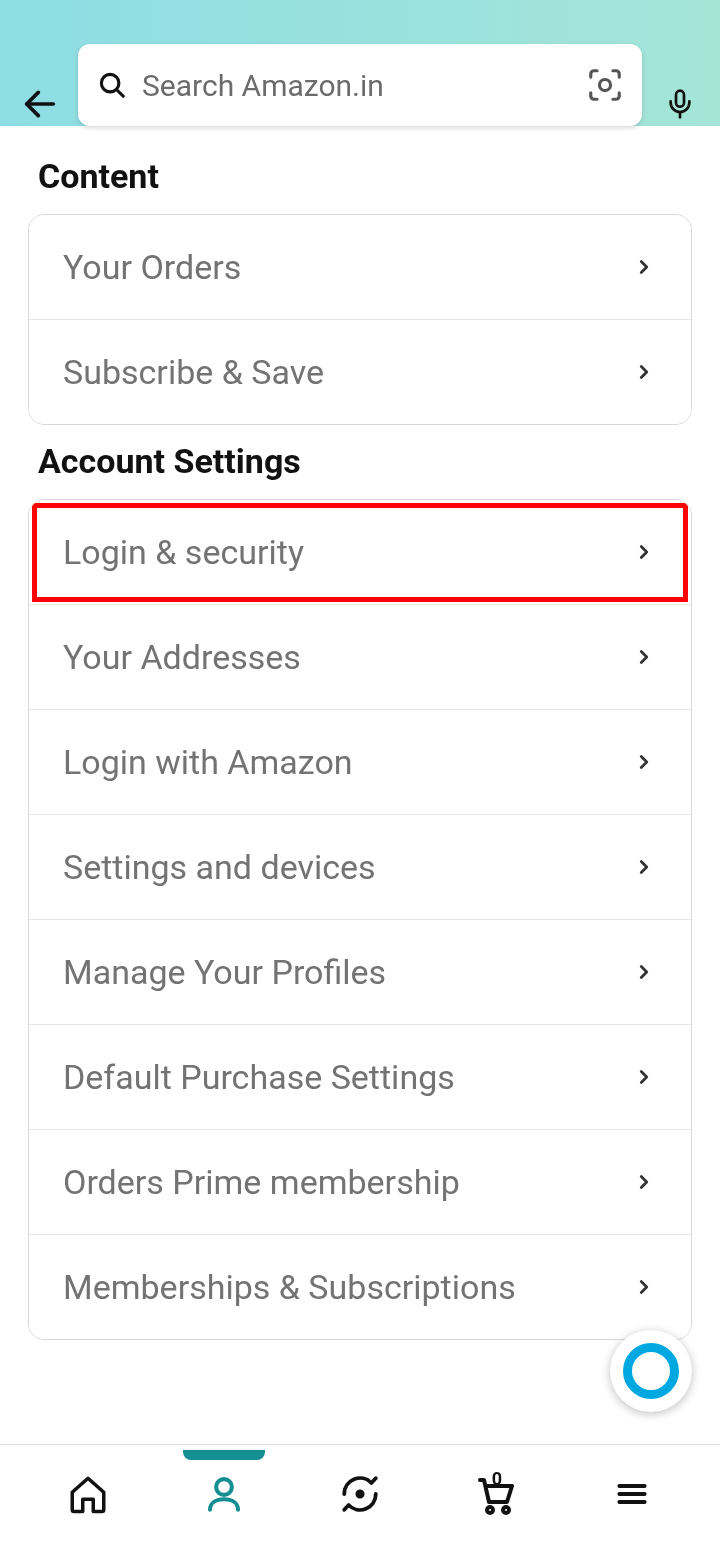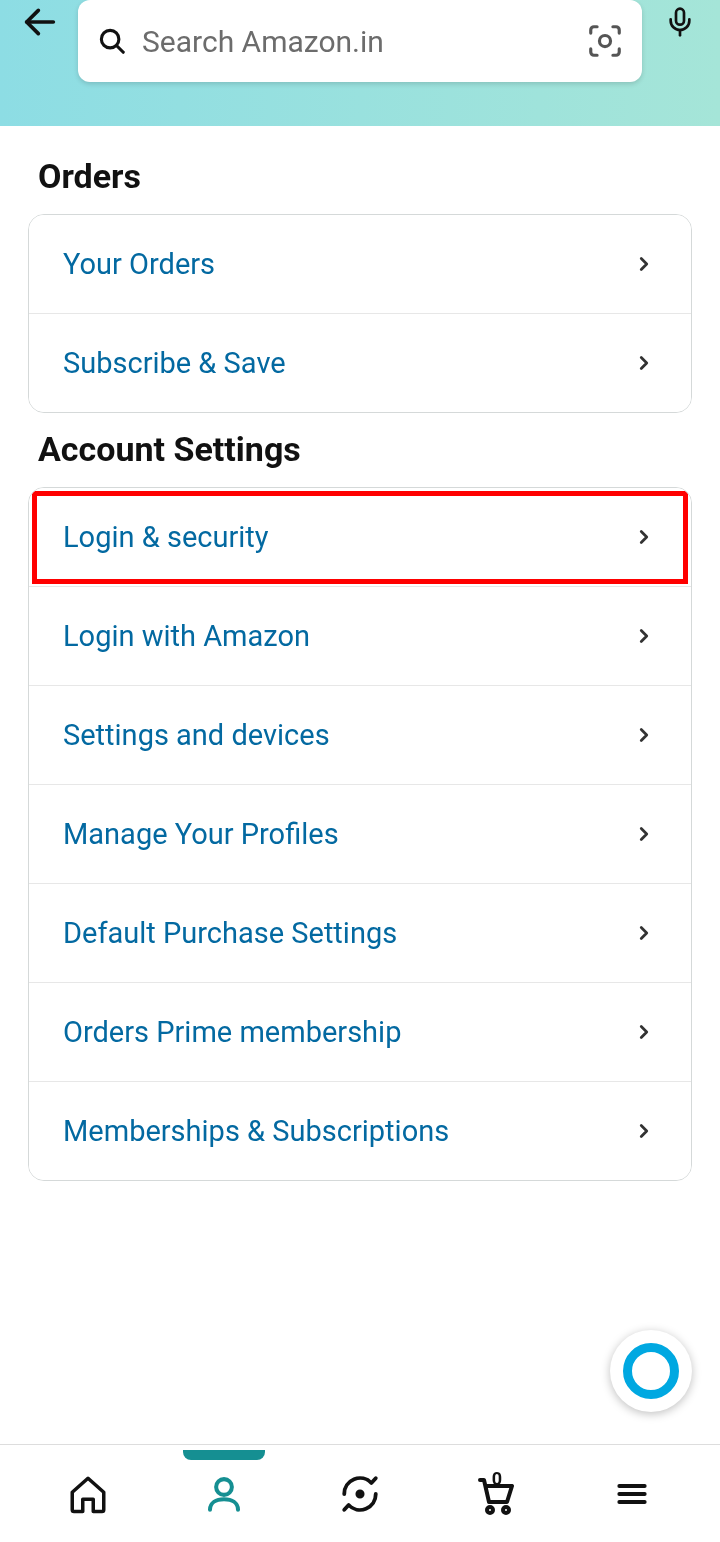--- a/index.html
+++ b/index.html
@@ -12,21 +12,21 @@
       width: 720px;
       height: 1542px;
       background: #fff;
       overflow: hidden;
       position: relative;
     }
     .header {
       height: 126px;
       background: linear-gradient(90deg, #8ddde4 0%, #a5e5d8 100%);
       display: flex;
-      align-items: flex-start;
+      align-items: flex-end;
       padding: 0 18px;
       gap: 16px;
     }
     .back-btn {
       width: 44px;
       height: 44px;
       display: flex;
       align-items: center;
       justify-content: center;
       cursor: pointer;
@@ -100,22 +100,22 @@
       padding: 32px 34px;
       border-bottom: 1px solid #e7e7e7;
       cursor: pointer;
       background: #fff;
     }
     .list-item:last-child {
       border-bottom: none;
       gap: 32px;
     }
     .list-item-label {
-      font-size: 29px;
-      color: #0369a1;
+      font-size: 34px;
+      color: #737373;
     }
     .chevron {
       width: 26px;
       height: 26px;
       display: flex;
       align-items: center;
       justify-content: center;
     }
     .highlighted {
       outline: 5px solid #ff0000;
@@ -215,21 +215,21 @@
   <div class="mic-btn">
     <svg width="32" height="32" viewBox="0 0 24 24" fill="none" stroke="#111" stroke-width="2" stroke-linecap="round">
       <rect x="9" y="2" width="6" height="12" rx="3"></rect>
       <path d="M5 10v1a7 7 0 0 0 14 0v-1"></path>
       <line x1="12" y1="18" x2="12" y2="22"></line>
     </svg>
   </div>
 </div>
 
 <div class="content">
-  <h2 class="section-title">Orders</h2>
+  <h2 class="section-title">Content</h2>
   <div class="card-group">
     <div class="list-item">
       <span class="list-item-label">Your Orders</span>
       <span class="chevron">
         <svg width="22" height="22" viewBox="0 0 24 24" fill="none" stroke="#333" stroke-width="3" stroke-linecap="round" stroke-linejoin="round">
             <polyline points="9 18 15 12 9 6"></polyline>
           </svg>
       </span>
     </div>
     <div class="list-item">
@@ -246,20 +246,28 @@
   <div class="card-group">
     <div class="list-item highlighted">
       <span class="list-item-label">Login &amp; security</span>
       <span class="chevron">
         <svg width="22" height="22" viewBox="0 0 24 24" fill="none" stroke="#333" stroke-width="3" stroke-linecap="round" stroke-linejoin="round">
             <polyline points="9 18 15 12 9 6"></polyline>
           </svg>
       </span>
     </div>
     <div class="list-item">
+      <span class="list-item-label">Your Addresses</span>
+      <span class="chevron">
+        <svg width="22" height="22" viewBox="0 0 24 24" fill="none" stroke="#333" stroke-width="3" stroke-linecap="round" stroke-linejoin="round">
+            <polyline points="9 18 15 12 9 6"></polyline>
+          </svg>
+      </span>
+    </div>
+    <div class="list-item">
       <span class="list-item-label">Login with Amazon</span>
       <span class="chevron">
         <svg width="22" height="22" viewBox="0 0 24 24" fill="none" stroke="#333" stroke-width="3" stroke-linecap="round" stroke-linejoin="round">
             <polyline points="9 18 15 12 9 6"></polyline>
           </svg>
       </span>
     </div>
     <div class="list-item">
       <span class="list-item-label">Settings and devices</span>
       <span class="chevron">

